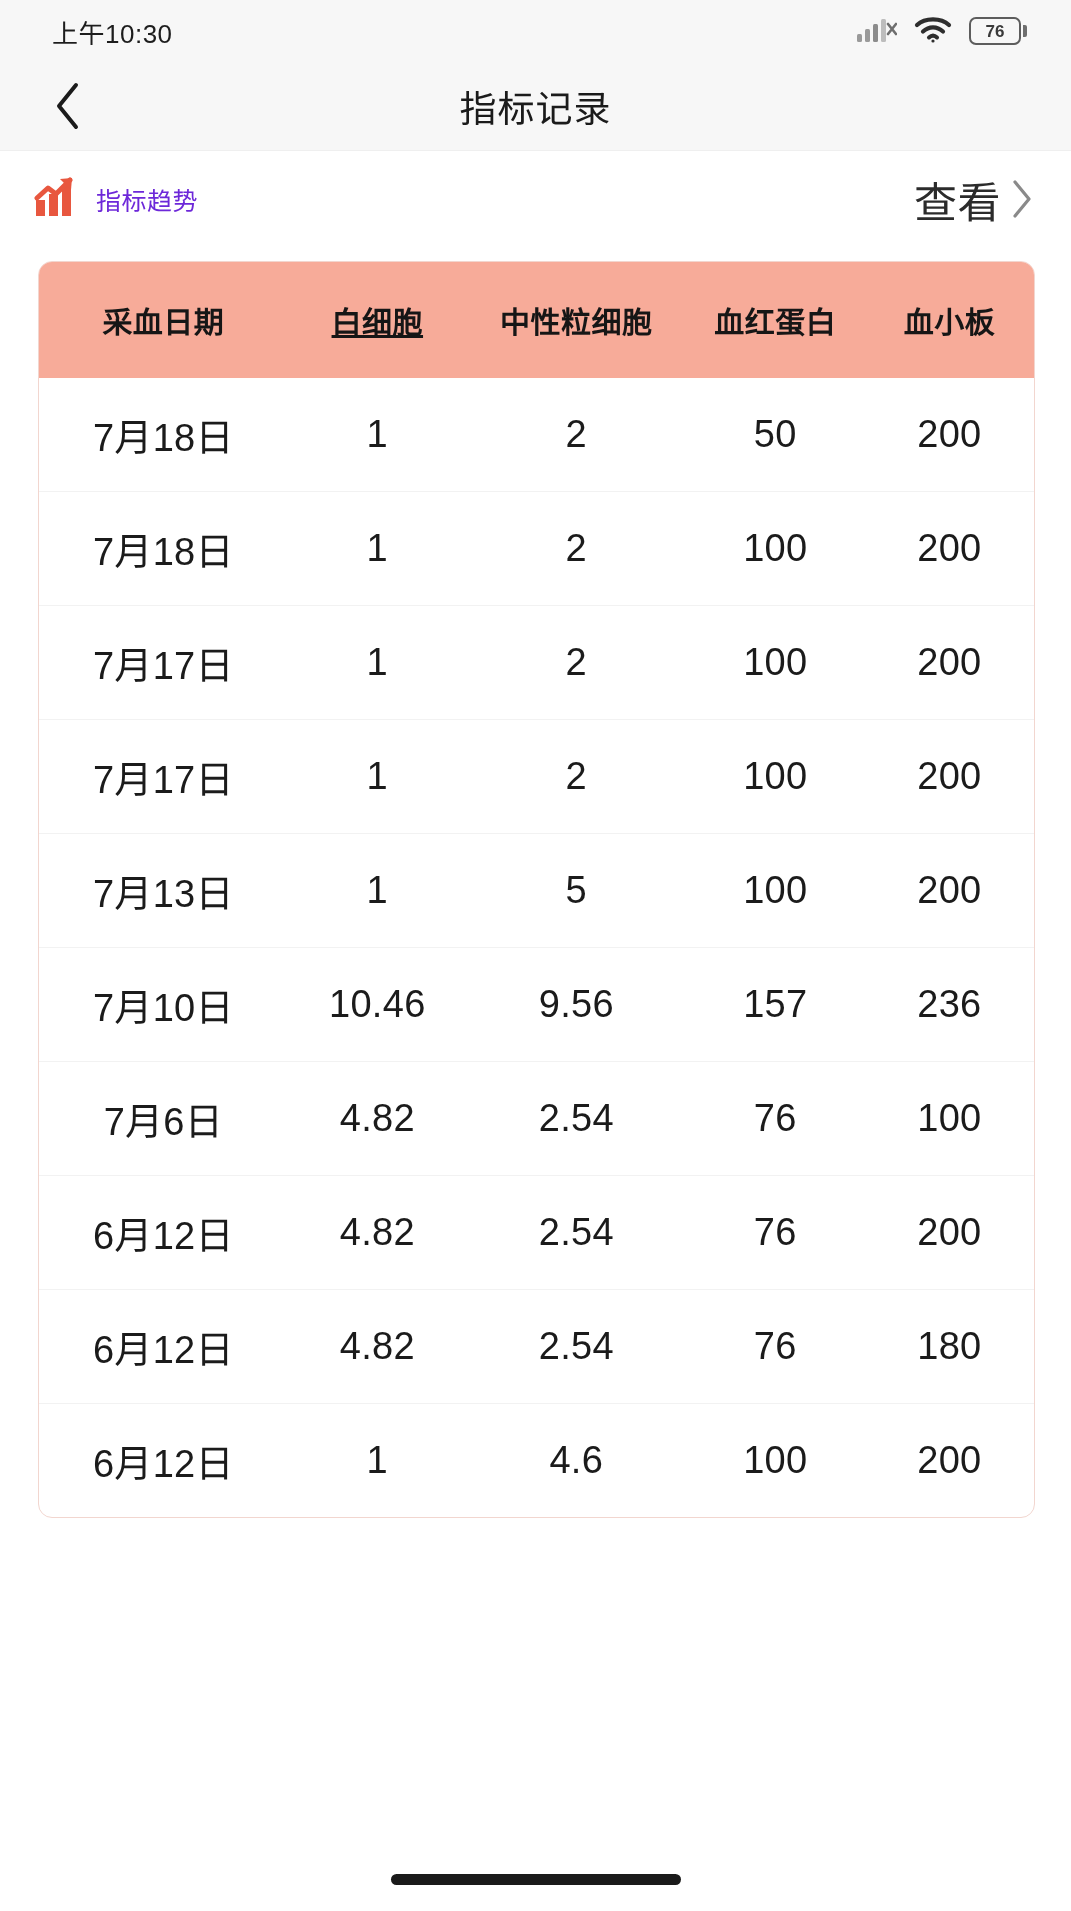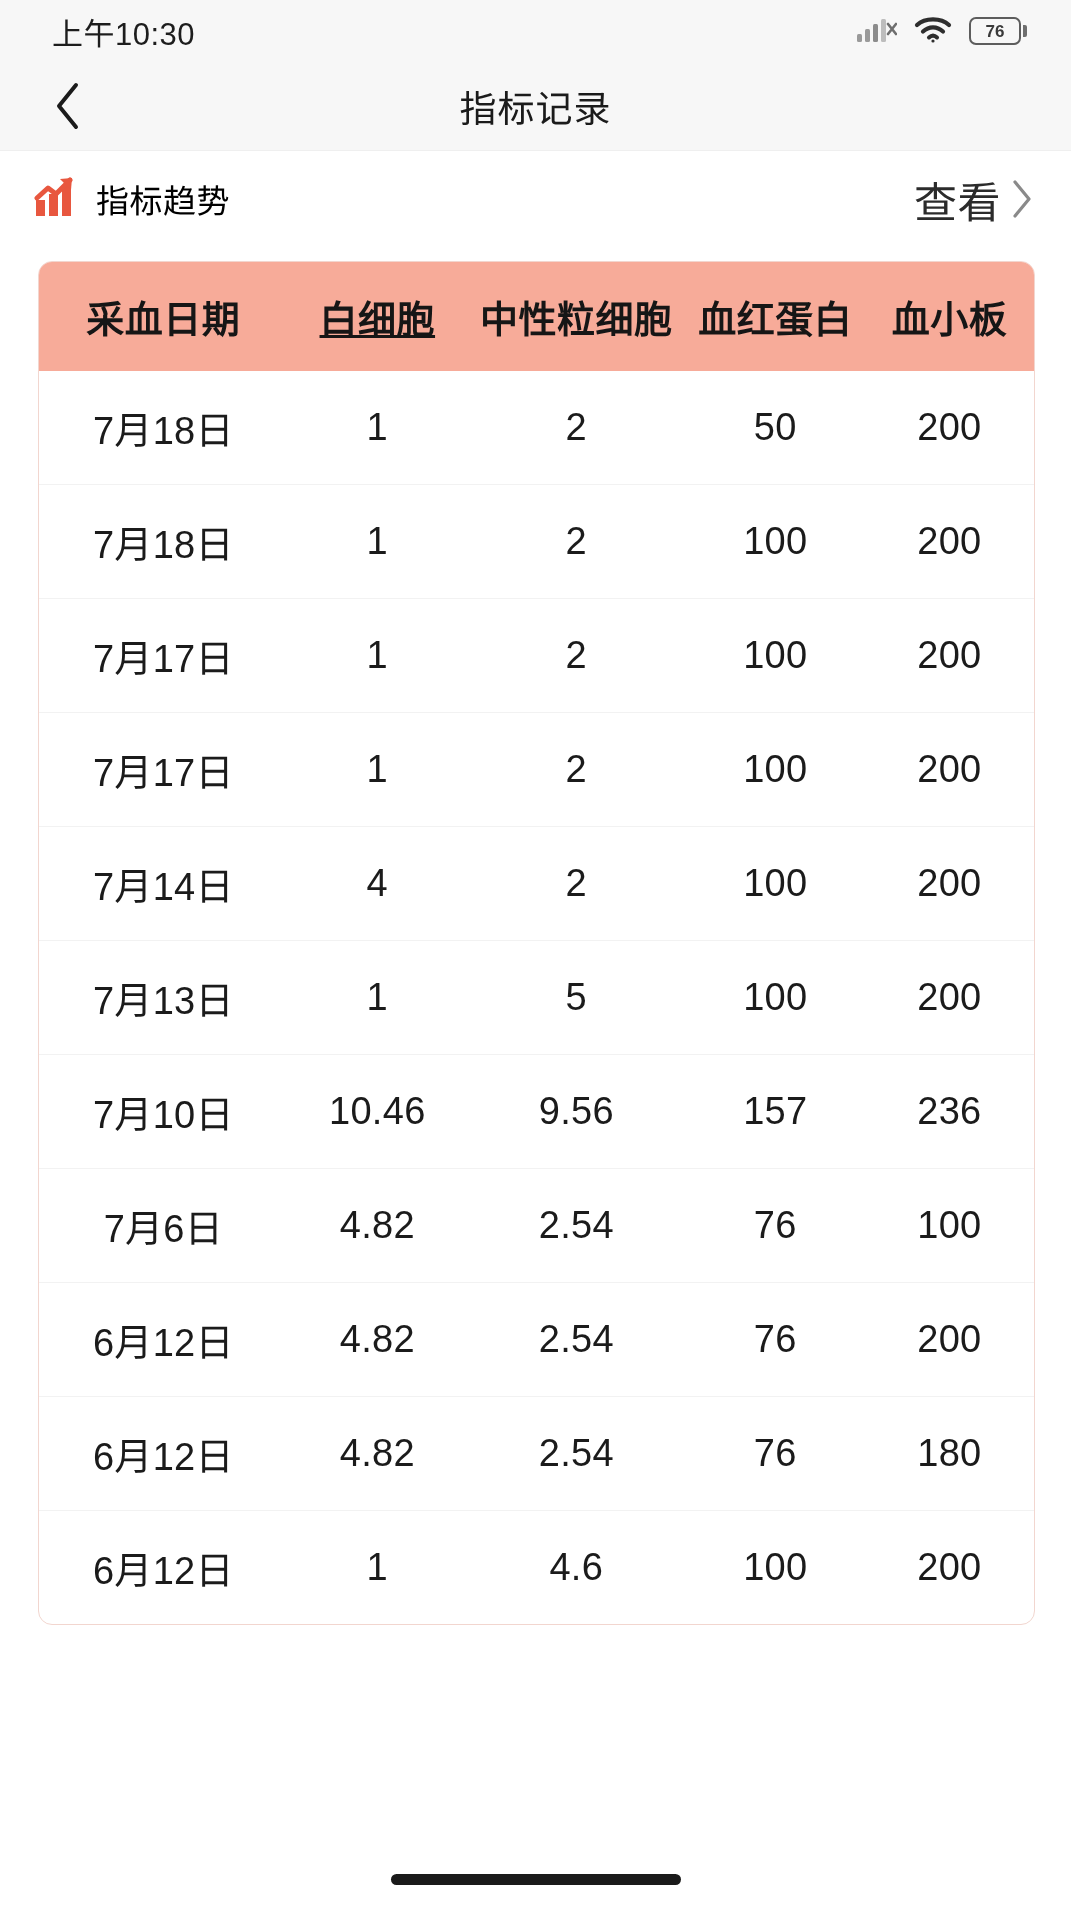--- a/index.html
+++ b/index.html
@@ -21,21 +21,21 @@
   .status-bar {
     height: 62px;
     background: #f7f7f7;
     display: flex;
     align-items: center;
     justify-content: space-between;
     padding: 0 44px 0 52px;
     box-sizing: border-box;
   }
   .status-time {
-    font-size: 31px;
+    font-size: 26px;
     font-weight: 500;
     letter-spacing: 0.5px;
     color: #1d1d1d;
   }
   .status-icons {
     display: flex;
     align-items: center;
     gap: 16px;
   }
   .signal-icon { display: block; }
@@ -109,22 +109,22 @@
     box-sizing: border-box;
   }
   .trend-left {
     display: flex;
     align-items: center;
     gap: 18px;
     cursor: pointer;
   }
   .trend-icon { display: block; }
   .trend-label {
-    font-size: 33px;
-    color: #000000;
+    font-size: 25px;
+    color: #6d28d9;
     letter-spacing: 0.5px;
   }
   .trend-right {
     display: flex;
     align-items: center;
     gap: 8px;
     cursor: pointer;
   }
   .trend-view {
     font-size: 43px;
@@ -142,24 +142,24 @@
   }
   .table {
     width: 100%;
     border-collapse: collapse;
     table-layout: fixed;
   }
   .table thead tr {
     background: #f7ab99;
   }
   .table th {
-    font-size: 38px;
+    font-size: 30px;
     font-weight: 700;
     color: #161616;
-    padding: 27px 0;
+    padding: 36px 0;
     text-align: center;
     letter-spacing: 0.5px;
   }
   .table td {
     font-size: 38px;
     color: #1b1b1b;
     padding: 29px 0;
     text-align: center;
     border-bottom: 1px solid #f2f2f2;
     letter-spacing: 0.3px;
@@ -281,27 +281,20 @@
         <td>200</td>
       </tr>
       <tr>
         <td>7月17日</td>
         <td>1</td>
         <td>2</td>
         <td>100</td>
         <td>200</td>
       </tr>
       <tr>
-        <td>7月14日</td>
-        <td>4</td>
-        <td>2</td>
-        <td>100</td>
-        <td>200</td>
-      </tr>
-      <tr>
         <td>7月13日</td>
         <td>1</td>
         <td>5</td>
         <td>100</td>
         <td>200</td>
       </tr>
       <tr>
         <td>7月10日</td>
         <td>10.46</td>
         <td>9.56</td>

